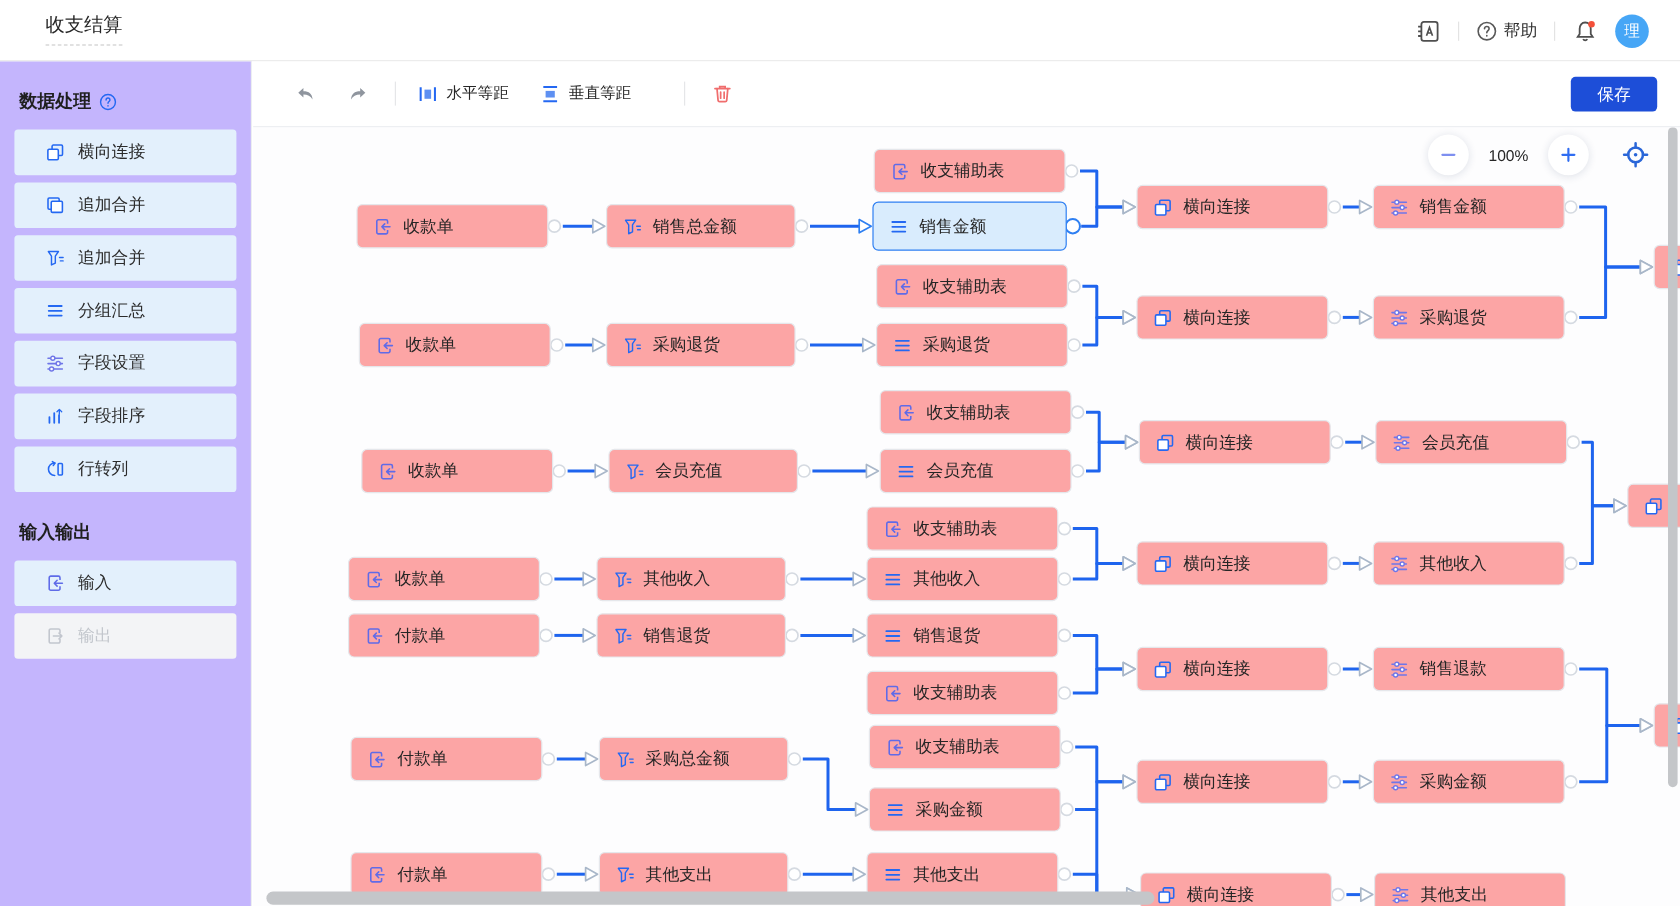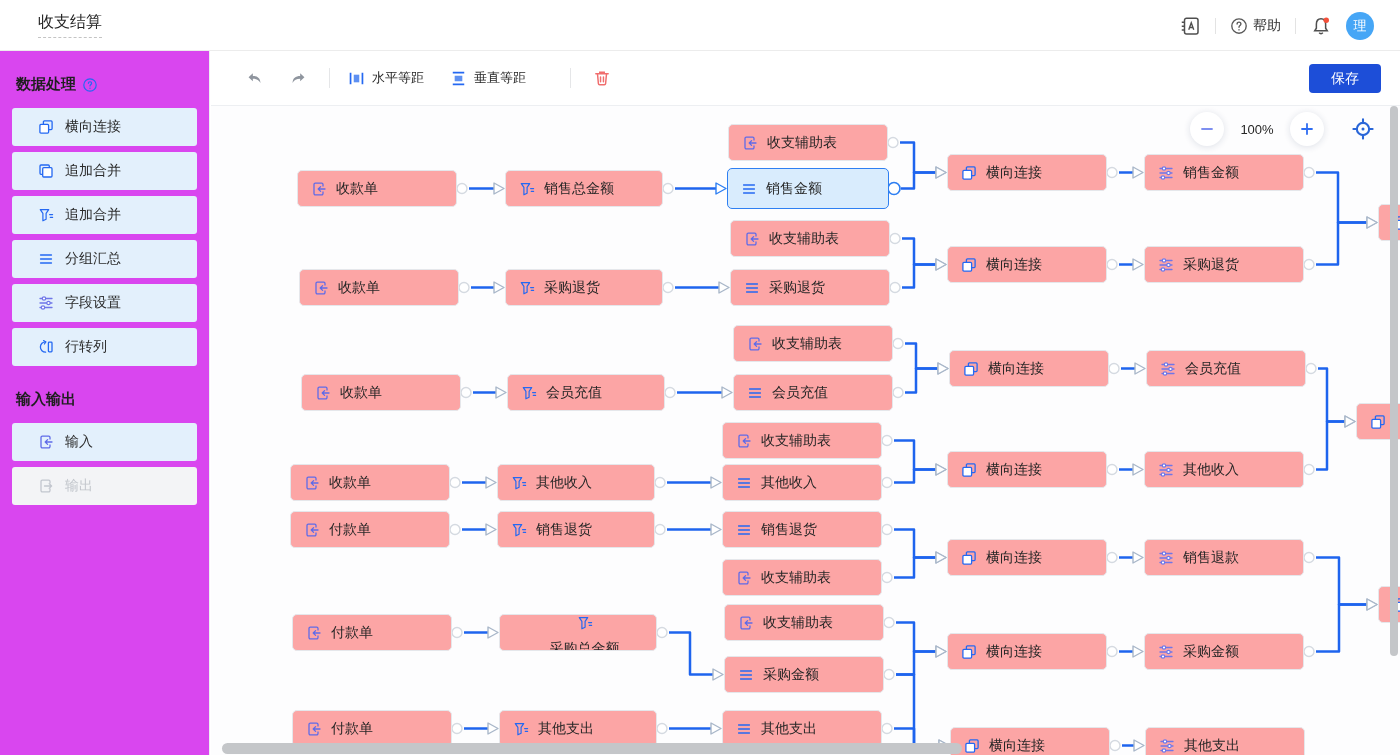--- a/index.html
+++ b/index.html
@@ -14,21 +14,21 @@
   .header-right { position:absolute; right:26px; top:0; height:51px; display:flex; align-items:center; gap:14px; }
   .hdr-ico { width:22px; height:22px; display:flex; align-items:center; justify-content:center; cursor:pointer; }
   .hdr-divider { width:1px; height:16px; background:#e3e3e3; }
   .help-wrap { display:flex; align-items:center; gap:5px; cursor:pointer; font-size:14px; color:#333; }
   .bell-wrap { position:relative; }
   .avatar { width:28px; height:28px; border-radius:50%; background:#46a6f6; color:#fff;
     font-size:13px; display:flex; align-items:center; justify-content:center; cursor:pointer; }
 
   
   .sidebar { position:absolute; left:0; top:51px; width:210px; height:704px;
-    background:#d946ef; border-right:1px solid #eceef1; padding:14px 12px; z-index:20; }
+    background:#c4b5fd; border-right:1px solid #eceef1; padding:14px 12px; z-index:20; }
   .side-section-title { display:flex; align-items:center; gap:6px; font-size:15px;
     color:#1f1f1f; font-weight:bold; margin:10px 4px 14px 4px; }
   .side-item { display:flex; align-items:center; height:38px; margin-bottom:6px;
     background:#e3f0fc; border-radius:3px; padding-left:26px; gap:11px;
     font-size:14px; color:#2b2b2b; cursor:pointer; }
   .side-item.disabled { background:#f3f4f6; color:#c2c6cc; cursor:default; }
   .side-item .ic { width:16px; height:16px; display:flex; }
 
   
   .canvas-toolbar { position:absolute; left:211px; top:51px; width:1189px; height:55px;
@@ -147,20 +147,29 @@
     <div class="side-item">
       <span class="ic">
         <svg width="16" height="16" viewBox="0 0 16 16" fill="none">
           <path d="M2 3.5 H14 M2 8 H14 M2 12.5 H14" stroke="#6f76e8" stroke-width="1.3" stroke-linecap="round"></path>
           <circle cx="6" cy="3.5" r="1.7" fill="#fff" stroke="#6f76e8" stroke-width="1.2"></circle>
           <circle cx="10.5" cy="8" r="1.7" fill="#fff" stroke="#6f76e8" stroke-width="1.2"></circle>
           <circle cx="5" cy="12.5" r="1.7" fill="#fff" stroke="#6f76e8" stroke-width="1.2"></circle>
         </svg>
       </span>
       <span>字段设置</span>
+    </div>
+    <div class="side-item">
+      <span class="ic">
+        <svg width="16" height="16" viewBox="0 0 16 16" fill="none">
+          <path d="M3.2 13.3 V8.6 M7.2 13.3 V5.2 M11.2 13.3 V7" stroke="#2468f2" stroke-width="1.5" stroke-linecap="round"></path>
+          <path d="M9.4 4.6 L11.6 2.4 L13.8 4.6 M11.6 2.4 V7" stroke="#2468f2" stroke-width="1.2" stroke-linecap="round" stroke-linejoin="round" transform="translate(1,0) scale(0.9)"></path>
+        </svg>
+      </span>
+      <span>字段排序</span>
     </div>
     <div class="side-item">
       <span class="ic">
         <svg width="16" height="16" viewBox="0 0 16 16" fill="none">
           <path d="M7.6 2.8 A4.6 4.6 0 1 0 7.6 13.2" stroke="#2468f2" stroke-width="1.3" stroke-linecap="round"></path>
           <path d="M5.6 1.6 L7.9 2.9 L6.4 5" stroke="#2468f2" stroke-width="1.2" stroke-linecap="round" stroke-linejoin="round"></path>
           <rect x="10.4" y="3.2" width="3.6" height="9.6" rx="0.8" stroke="#2468f2" stroke-width="1.3"></rect>
         </svg>
       </span>
       <span>行转列</span>
@@ -632,21 +641,21 @@
       </div>
       <div class="flow-node" style="left: 292px; top: 614px; width: 160px; height: 37px;">
         <span class="ic">
           <svg width="16" height="16" viewBox="0 0 16 16" fill="none">
             <path d="M12 5.4 V3.4 A1.3 1.3 0 0 0 10.7 2.1 H4.3 A1.3 1.3 0 0 0 3 3.4 V12.6 A1.3 1.3 0 0 0 4.3 13.9 H10.7 A1.3 1.3 0 0 0 12 12.6 V10.6" stroke="#5f6be8" stroke-width="1.3"></path>
             <path d="M14 8 H7.2 M9.6 5.6 L7.2 8 L9.6 10.4" stroke="#5f6be8" stroke-width="1.3" stroke-linecap="round" stroke-linejoin="round"></path>
           </svg>
         </span>
         <span>付款单</span>
       </div>
-      <div class="flow-node" style="left: 499px; top: 614px; width: 158px; height: 37px; flex-direction: column;">
+      <div class="flow-node" style="left: 499px; top: 614px; width: 158px; height: 37px;">
         <span class="ic">
           <svg width="16" height="16" viewBox="0 0 16 16" fill="none">
             <path d="M2.3 2.6 H10.7 L8.1 6.4 V12.2 L4.9 13.8 V6.4 Z" stroke="#2468f2" stroke-width="1.2" stroke-linejoin="round"></path>
             <path d="M11.6 7.6 H14.6 M12.3 10.4 H14.6" stroke="#2468f2" stroke-width="1.2" stroke-linecap="round"></path>
           </svg>
         </span>
         <span>采购总金额</span>
       </div>
       <div class="flow-node" style="left: 724px; top: 604px; width: 160px; height: 37px;">
         <span class="ic">

